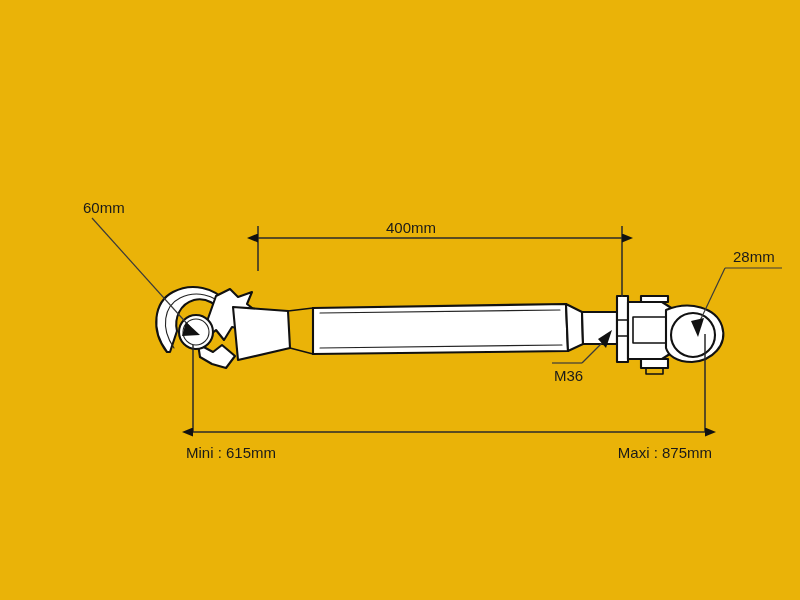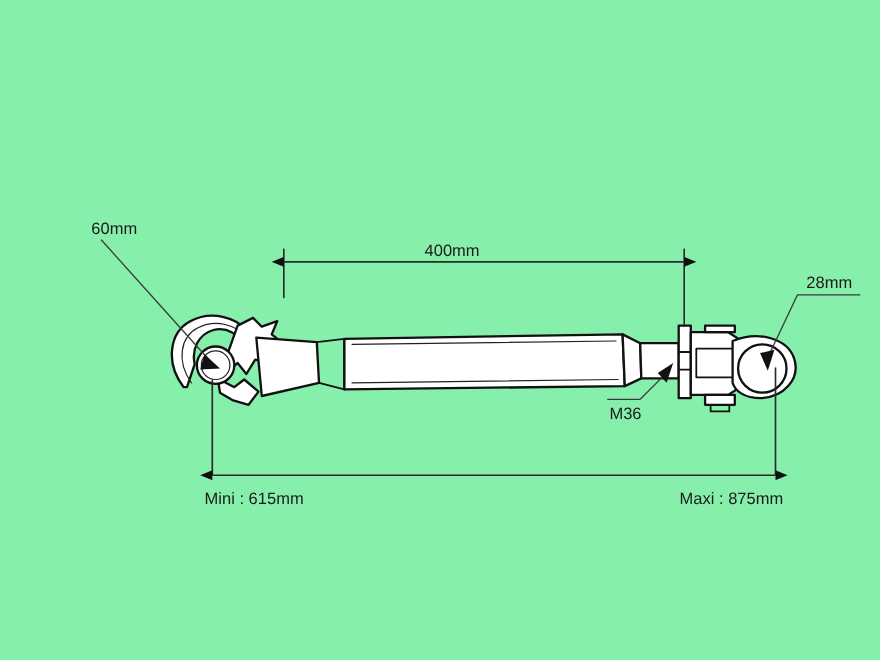--- a/index.html
+++ b/index.html
@@ -5,21 +5,21 @@
 <style>
   html, body {
     margin: 0;
     padding: 0;
     background: #ffffff;
   }
   #stage {
     position: relative;
     width: 800px;
     height: 600px;
-    background: #86efac;
+    background: #eab308;
     overflow: hidden;
     font-family: "Liberation Sans", sans-serif;
   }
   #drawing-svg {
     position: absolute;
     left: 0;
     top: 0;
     width: 800px;
     height: 600px;
     display: block;

